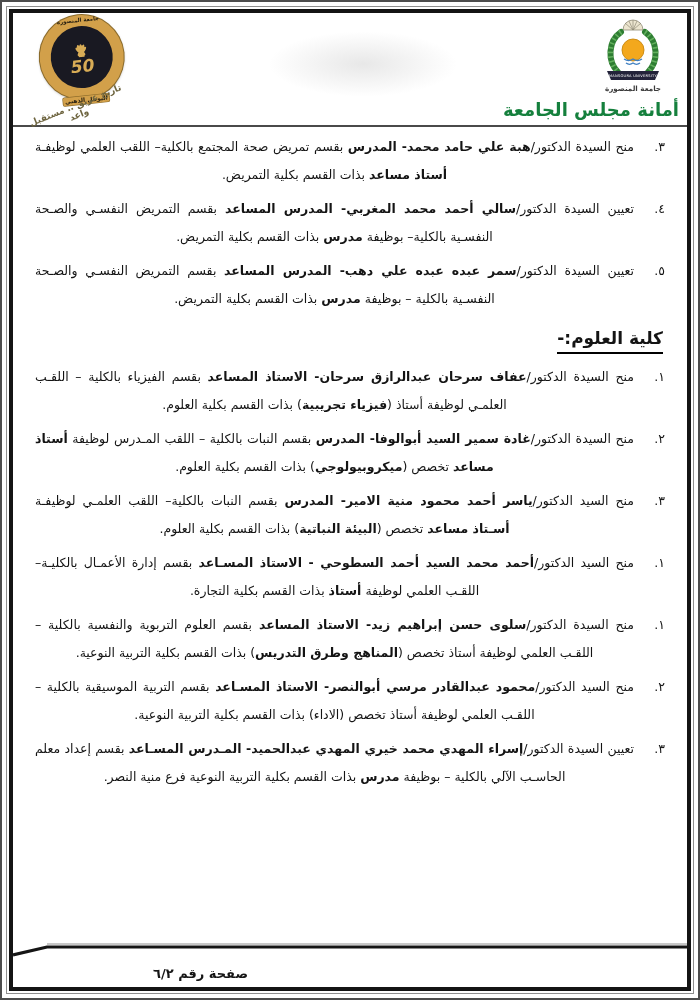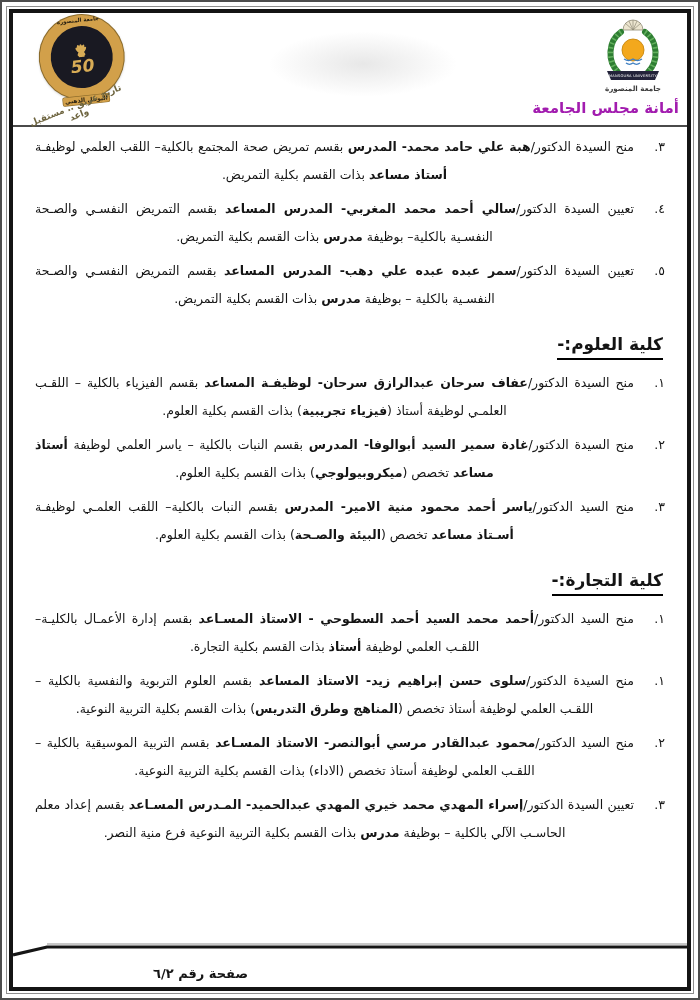--- a/index.html
+++ b/index.html
@@ -15,21 +15,21 @@
   .frame {
     position:absolute; top:9px; left:9px; width:682px; height:982px;
     box-sizing:border-box; border:4px solid #141414; background:#fff;
     outline:1px solid #8f8f8f; outline-offset:2px;
     direction:rtl;
   }
   
   .header { position:absolute; top:0; left:0; right:0; height:112px; border-bottom:2px solid #4a4a4a; }
   .smudge { position:absolute; left:255px; top:18px; width:190px; height:66px;
             background:radial-gradient(ellipse at center, rgba(110,110,110,.16), transparent 70%); }
-  .secretariat { position:absolute; top:86px; right:8px; font-weight:bold; font-size:15px; color:#a21caf; }
+  .secretariat { position:absolute; top:86px; right:8px; font-weight:bold; font-size:18px; color:#15803d; }
 
   
   .gj { position:absolute; left:14px; top:2px; width:112px; height:108px; transform:rotate(-6deg); }
   .gj-ring { width:84px; height:84px; border-radius:50%; background:#d2a04a; margin:0 auto;
              position:relative; box-shadow:0 0 0 1px #8a6a2a, 0 1px 3px rgba(0,0,0,.35); }
   .gj-ring-text { position:absolute; top:2px; width:100%; text-align:center; font-size:9px;
                   transform:scale(.6); transform-origin:50% 0; color:#241d10; font-weight:bold; }
   .gj-core { position:absolute; inset:11px; background:#191922; border-radius:50%;
              display:flex; flex-direction:column; align-items:center; justify-content:center; gap:1px; }
   .gj-50 { color:#d8ac56; font-weight:bold; font-style:italic; font-size:17px; line-height:1; }
@@ -42,21 +42,21 @@
   
   .mu-logo { position:absolute; right:16px; top:2px; width:76px; height:82px; }
 
   
   .doc-body { position:absolute; top:112px; bottom:46px; left:0; right:0;
               padding:8px 22px 0 22px; overflow:hidden; color:#141414; }
   .item { display:flex; gap:5px; margin-bottom:6px; font-size:12.5px; line-height:28px; }
   .num  { flex:0 0 26px; text-align:right; }
   .txt  { flex:1; text-align:justify; text-align-last:center; }
   .b    { font-weight:bold; }
-  .section-heading { margin:18px 2px 12px 0; font-size:17px; font-weight:bold; line-height:26px; }
+  .section-heading { margin:12px 2px 12px 0; font-size:17px; font-weight:bold; line-height:26px; }
   .hu   { border-bottom:2.5px solid #000; padding-bottom:4px; }
 
   
   .footer { position:absolute; bottom:0; left:0; right:0; height:46px; }
   .footer-rule { display:block; width:100%; height:16px; }
   .footer-row { position:relative; text-align:center; font-size:13px; margin-top:5px; color:#151515; }
   .footer-text { font-style:italic; }
   .footer-page { position:absolute; left:140px; top:4px; font-weight:bold; font-style:normal; }
 </style>
 </head>
@@ -126,31 +126,30 @@
         <span class="num">٤.</span>
         <span class="txt"><span>تعيين السيدة الدكتور/</span><span class="b">سالي أحمد محمد المغربي- المدرس المساعد</span><span> بقسم التمريض النفسـي والصـحة النفسـية بالكلية– بوظيفة </span><span class="b">مدرس</span><span> بذات القسم بكلية التمريض.</span></span>
       </div>
       <div class="item">
         <span class="num">٥.</span>
         <span class="txt"><span>تعيين السيدة الدكتور/</span><span class="b">سمر عبده عبده علي دهب- المدرس المساعد</span><span> بقسم التمريض النفسـي والصـحة النفسـية بالكلية – بوظيفة </span><span class="b">مدرس</span><span> بذات القسم بكلية التمريض.</span></span>
       </div>
       <div class="section-heading"><span class="hu">كلية العلوم:-</span></div>
       <div class="item">
         <span class="num">١.</span>
-        <span class="txt"><span>منح السيدة الدكتور/</span><span class="b">عفاف سرحان عبدالرازق سرحان- لوظيفـة المساعد</span><span> بقسم الفيزياء بالكلية – اللقـب العلمـي لوظيفة أستاذ (</span><span class="b">فيزياء تجريبية</span><span>) بذات القسم بكلية العلوم.</span></span>
+        <span class="txt"><span>منح السيدة الدكتور/</span><span class="b">عفاف سرحان عبدالرازق سرحان- الاستاذ المساعد</span><span> بقسم الفيزياء بالكلية – اللقـب العلمـي لوظيفة أستاذ (</span><span class="b">فيزياء تجريبية</span><span>) بذات القسم بكلية العلوم.</span></span>
       </div>
       <div class="item">
         <span class="num">٢.</span>
-        <span class="txt"><span>منح السيدة الدكتور/</span><span class="b">غادة سمير السيد أبوالوفا- المدرس</span><span> بقسم النبات بالكلية – ياسر العلمي لوظيفة </span><span class="b">أستاذ مساعد</span><span> تخصص (</span><span class="b">ميكروبيولوجي</span><span>) بذات القسم بكلية العلوم.</span></span>
+        <span class="txt"><span>منح السيدة الدكتور/</span><span class="b">غادة سمير السيد أبوالوفا- المدرس</span><span> بقسم النبات بالكلية – اللقب المـدرس لوظيفة </span><span class="b">أستاذ مساعد</span><span> تخصص (</span><span class="b">ميكروبيولوجي</span><span>) بذات القسم بكلية العلوم.</span></span>
       </div>
       <div class="item">
         <span class="num">٣.</span>
-        <span class="txt"><span>منح السيد الدكتور/</span><span class="b">ياسر أحمد محمود منية الامير- المدرس</span><span> بقسم النبات بالكلية– اللقب العلمـي لوظيفـة </span><span class="b">أسـتاذ مساعد</span><span> تخصص (</span><span class="b">البيئة والصـحة</span><span>) بذات القسم بكلية العلوم.</span></span>
+        <span class="txt"><span>منح السيد الدكتور/</span><span class="b">ياسر أحمد محمود منية الامير- المدرس</span><span> بقسم النبات بالكلية– اللقب العلمـي لوظيفـة </span><span class="b">أسـتاذ مساعد</span><span> تخصص (</span><span class="b">البيئة النباتية</span><span>) بذات القسم بكلية العلوم.</span></span>
       </div>
-      <div class="section-heading"><span class="hu">كلية التجارة:-</span></div>
       <div class="item">
         <span class="num">١.</span>
         <span class="txt"><span>منح السيد الدكتور/</span><span class="b">أحمد محمد السيد أحمد السطوحي - الاستاذ المسـاعد</span><span> بقسم إدارة الأعمـال بالكليـة– اللقـب العلمي لوظيفة </span><span class="b">أستاذ</span><span> بذات القسم بكلية التجارة.</span></span>
       </div>
       <div class="item">
         <span class="num">١.</span>
         <span class="txt"><span>منح السيدة الدكتور/</span><span class="b">سلوى حسن إبراهيم زيد- الاستاذ المساعد</span><span> بقسم العلوم التربوية والنفسية بالكلية – اللقـب العلمي لوظيفة أستاذ تخصص (</span><span class="b">المناهج وطرق التدريس</span><span>) بذات القسم بكلية التربية النوعية.</span></span>
       </div>
       <div class="item">
         <span class="num">٢.</span>

